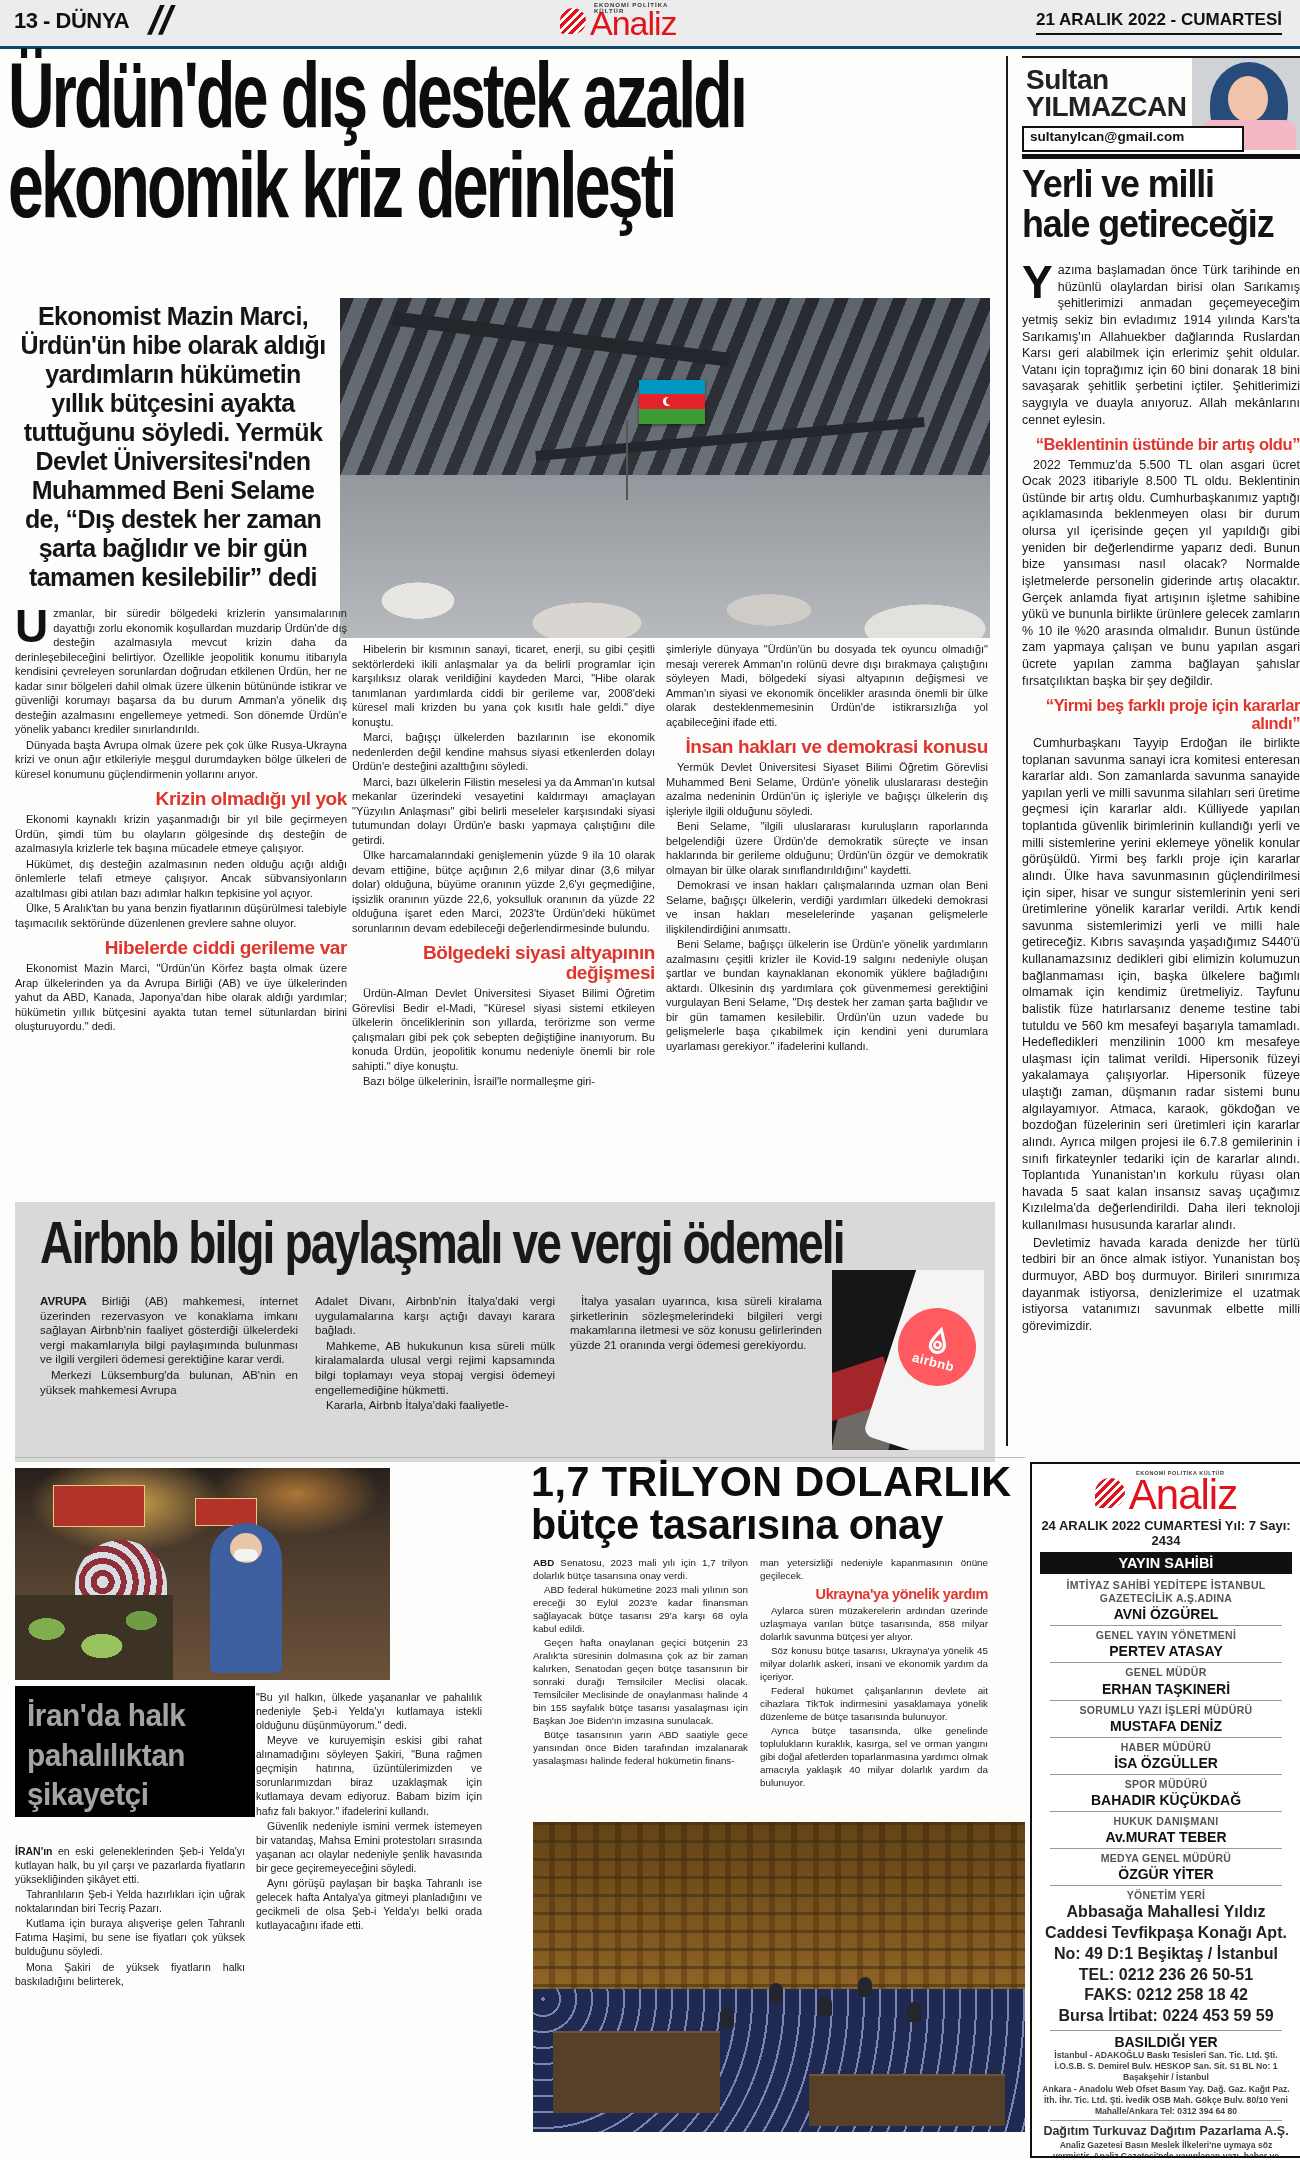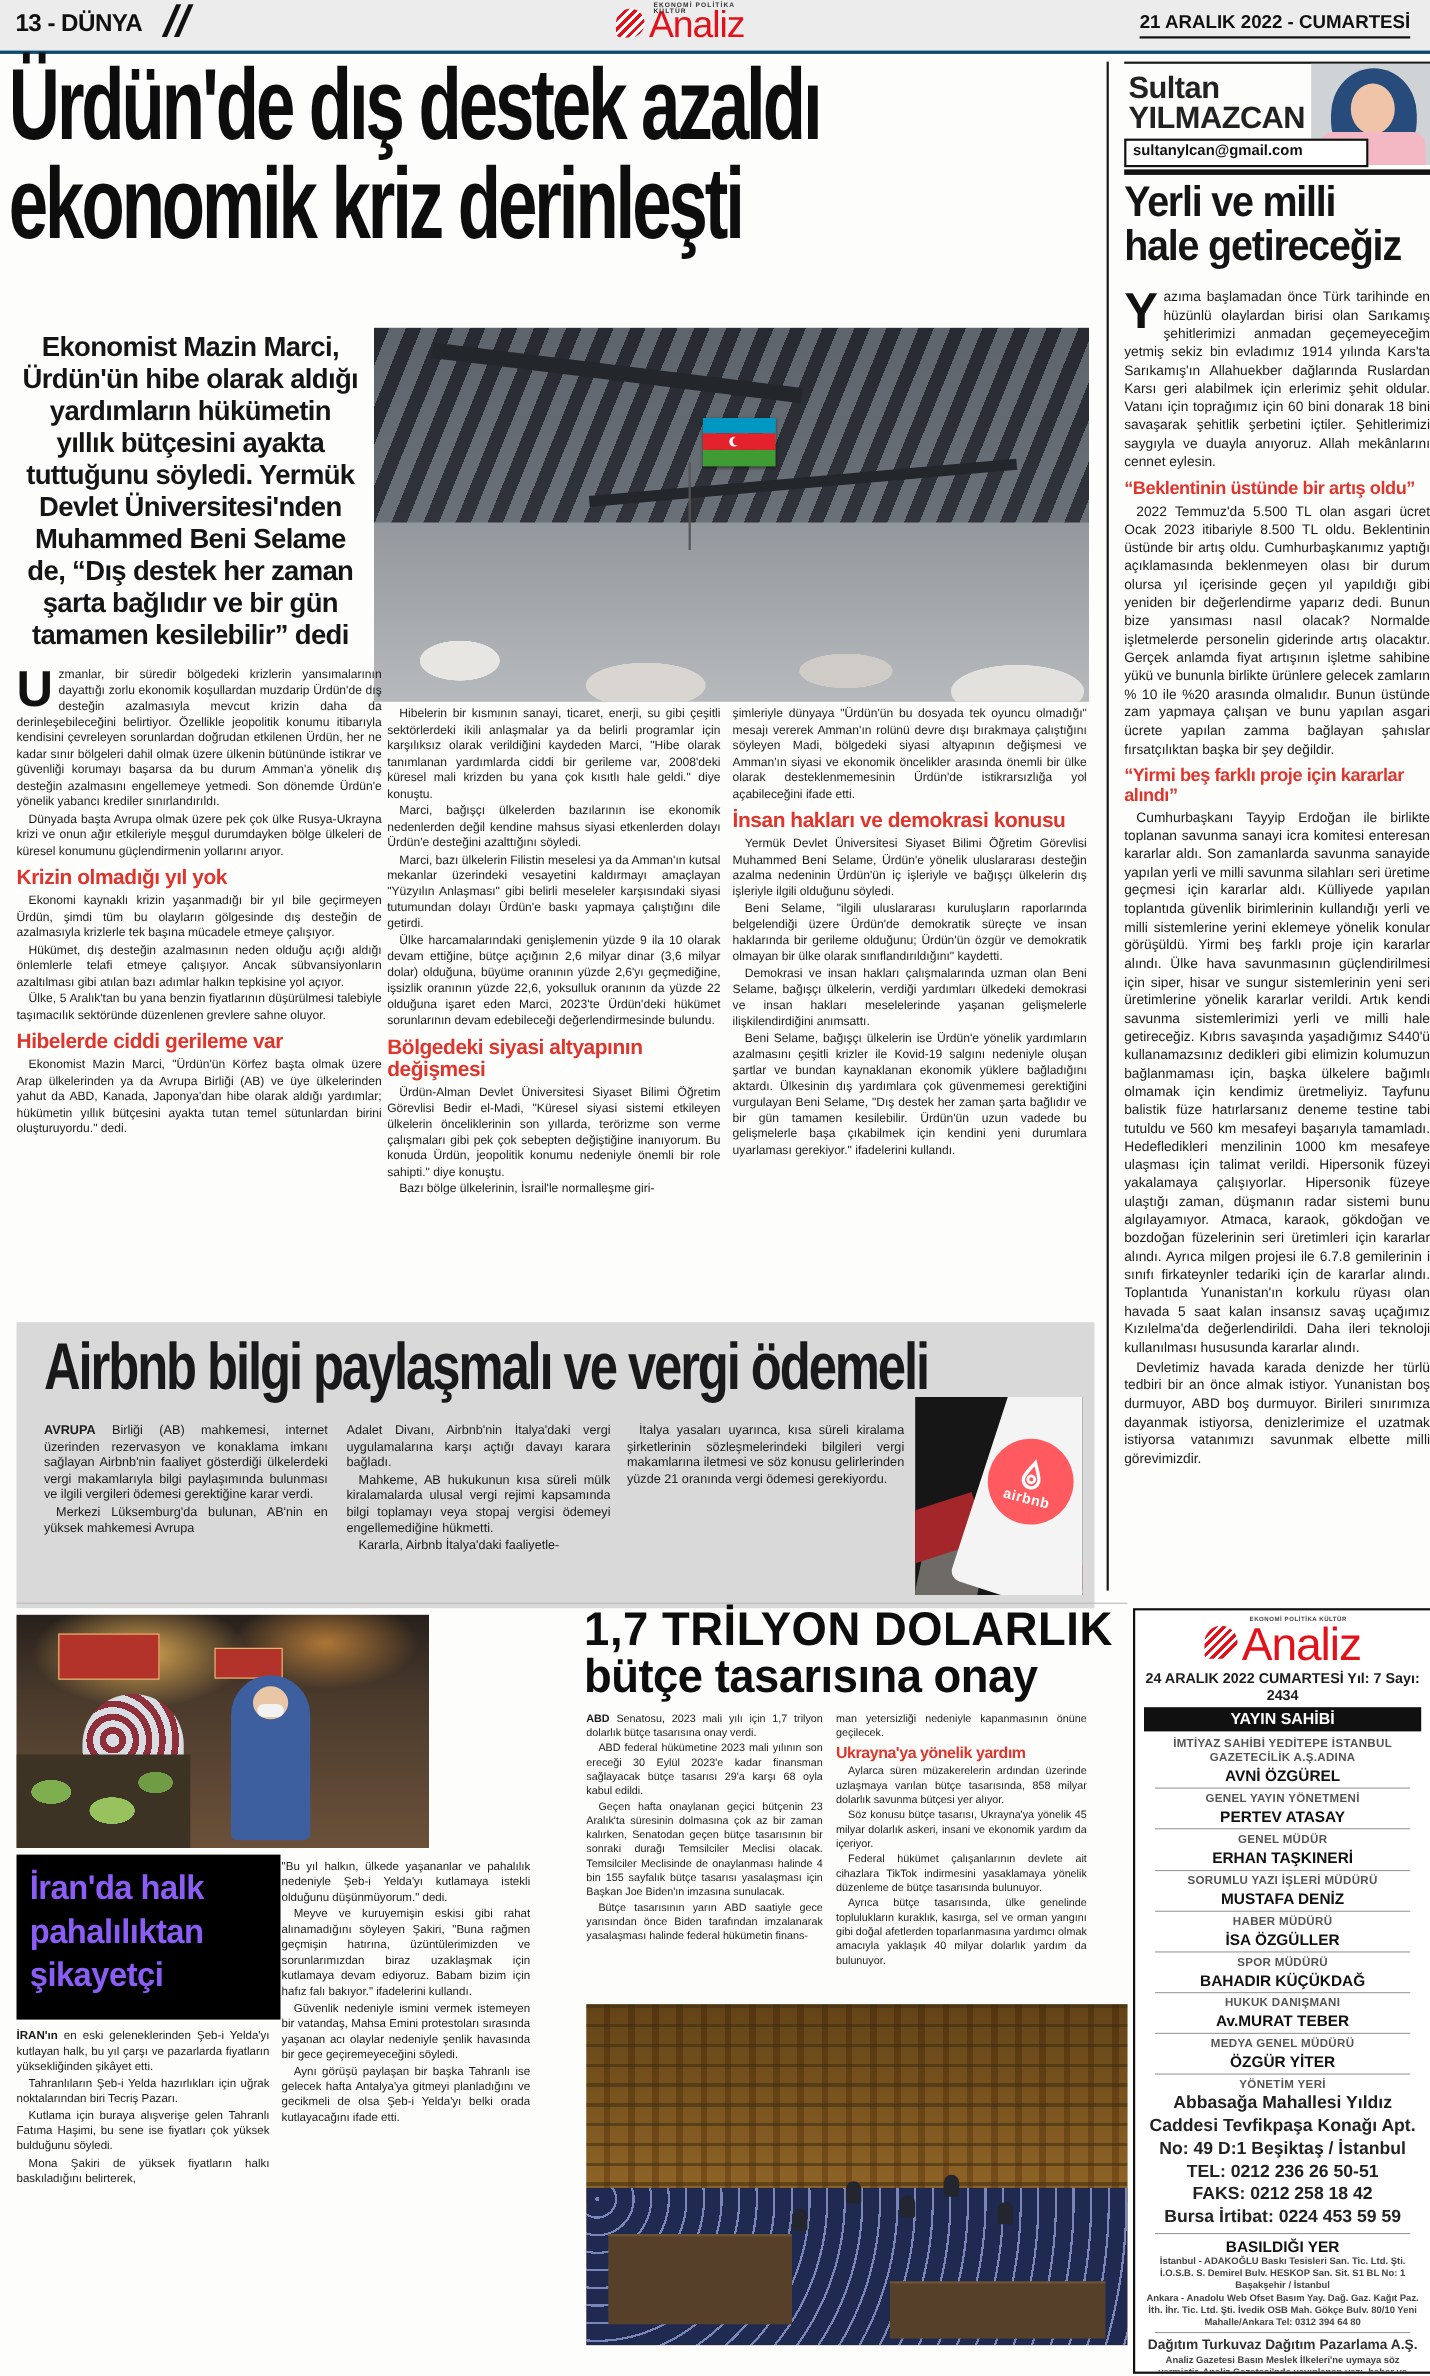--- a/index.html
+++ b/index.html
@@ -13,21 +13,21 @@
   .swirl{width:26px;height:26px;border-radius:50% 50% 50% 4px;background:repeating-linear-gradient(135deg,#e3121a 0 3px,#fff 3px 6px)}
   .brandtag{position:absolute;left:34px;top:0;font-size:6px;letter-spacing:1px;color:#333;font-weight:bold}
   .brandname{font-size:34px;font-weight:400;letter-spacing:-1px;color:#e3121a;line-height:1;margin-top:4px}
   .dateline{right:18px;top:10px;font-size:17px;font-weight:800;border-bottom:2px solid #101010;padding-bottom:3px;color:#101010}
   
   .mainhead{left:8px;top:50px;font-size:92px;font-weight:800;letter-spacing:-4px;line-height:.98;color:#0d0d0d;transform:scaleX(.70);transform-origin:0 0;white-space:nowrap}
   .standfirst{left:18px;top:302px;width:310px;text-align:center;font-size:25px;font-weight:800;line-height:1.16;letter-spacing:-.6px;color:#151515}
   .bodycol{font-size:11px;line-height:1.32;text-align:justify;color:#1a1a1a;overflow:hidden}
   .bodycol p{margin:0 0 1px;text-indent:11px}
   .bodycol p.noind{text-indent:0}
-  h4.sub{color:#e0352c;font-size:19px;margin:8px 0 3px;font-weight:800;letter-spacing:-.4px;line-height:1.05;text-align:left}
+  h4.sub{color:#e0352c;font-size:19px;margin:8px 0 3px;font-weight:800;letter-spacing:-.4px;line-height:1.05;text-align:right}
   .dc{float:left;font-size:46px;line-height:.82;font-weight:800;padding:2px 5px 0 0;color:#111}
   .col1{left:15px;top:606px;width:332px;height:590px}
   .col2{left:352px;top:642px;width:303px;height:554px}
   .col3{left:666px;top:642px;width:322px;height:554px}
   
   .leadphoto{left:340px;top:298px;width:650px;height:340px;background:linear-gradient(180deg,#585d63,#8e9399 45%,#b7babd);overflow:hidden}
   .roof{position:absolute;left:0;top:0;width:100%;height:52%;background:repeating-linear-gradient(112deg,rgba(30,34,40,.85) 0 13px,rgba(96,102,110,.8) 13px 27px)}
   .beam{position:absolute;background:#23262b}
   .rubble{position:absolute;left:0;bottom:0;width:100%;height:55%;background:radial-gradient(60px 30px at 12% 80%,#e8e6e2 0 60%,transparent 61%),radial-gradient(90px 34px at 38% 92%,#d9d6d1 0 60%,transparent 61%),radial-gradient(70px 26px at 66% 85%,#cfccc8 0 60%,transparent 61%),radial-gradient(100px 40px at 90% 95%,#e3e1dd 0 60%,transparent 61%)}
   .flag{position:absolute;left:46%;top:24%;width:66px;height:44px;box-shadow:0 1px 3px rgba(0,0,0,.5)}
@@ -64,21 +64,21 @@
   .botline{left:15px;top:1457px;width:1010px;height:1px;background:#bbb}
   
   .bazaar{left:15px;top:1468px;width:375px;height:212px;background:linear-gradient(180deg,#27201c,#4a3a2c 35%,#6b513a);overflow:hidden}
   .glow{position:absolute;left:0;top:0;width:100%;height:55%;background:radial-gradient(140px 70px at 30% 30%,rgba(255,196,92,.8),transparent 70%),radial-gradient(120px 60px at 75% 22%,rgba(255,170,70,.6),transparent 70%)}
   .sign{position:absolute;background:#b3322a;border:1px solid #e8c87a}
   .produce{position:absolute;left:0;bottom:0;width:42%;height:40%;background:radial-gradient(30px 18px at 20% 40%,#7fae4e 0 60%,transparent 61%),radial-gradient(34px 20px at 55% 60%,#97c25d 0 60%,transparent 61%),radial-gradient(26px 16px at 80% 30%,#6f9c44 0 60%,transparent 61%),#3c3325}
   .fig1{position:absolute;left:16%;top:34%;width:92px;height:140px;border-radius:46px 46px 8px 8px;background:repeating-radial-gradient(circle at 30% 30%,#d8dde4 0 6px,#8e2f3a 6px 12px)}
   .fig2{position:absolute;left:52%;top:26%;width:72px;height:150px;border-radius:36px 36px 6px 6px;background:#3d5fa0}
   .fig2:before{content:"";position:absolute;left:20px;top:10px;width:32px;height:30px;border-radius:50%;background:#e9c6a6}
   .fig2:after{content:"";position:absolute;left:24px;top:26px;width:24px;height:12px;border-radius:8px;background:#f2f2f2}
-  .iranbox{left:15px;top:1686px;width:240px;height:150px;background:#000;color:#8b5cf6;padding:10px 0 0 12px;box-sizing:border-box}
+  .iranbox{left:15px;top:1686px;width:240px;height:131px;background:#000;color:#a3a3a3;padding:10px 0 0 12px;box-sizing:border-box}
   .iranbox div{font-size:31px;font-weight:800;line-height:1.28;letter-spacing:-.5px;transform:scaleX(.96);transform-origin:0 0;white-space:nowrap}
   .icol{font-size:10.5px;line-height:1.34}
   .icol1{left:15px;top:1844px;width:230px;height:316px}
   .icol2{left:256px;top:1690px;width:226px;height:468px}
   
   .budhead{left:531px;top:1460px;color:#0d0d0d;line-height:1.0}
   .budhead .l1{font-size:43px;font-weight:900;letter-spacing:.5px;white-space:nowrap;transform:scaleX(.96);transform-origin:0 0}
   .budhead .l2{font-size:43px;font-weight:800;letter-spacing:-.5px;white-space:nowrap;transform:scaleX(.96);transform-origin:0 0}
   .bcol{font-size:9.8px;line-height:1.33}
   .bcol h4.sub{font-size:14.5px;margin:5px 0 2px}

